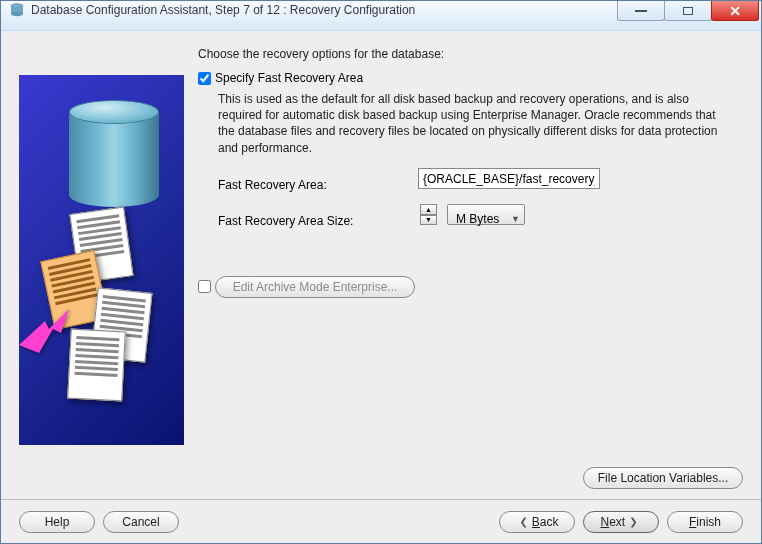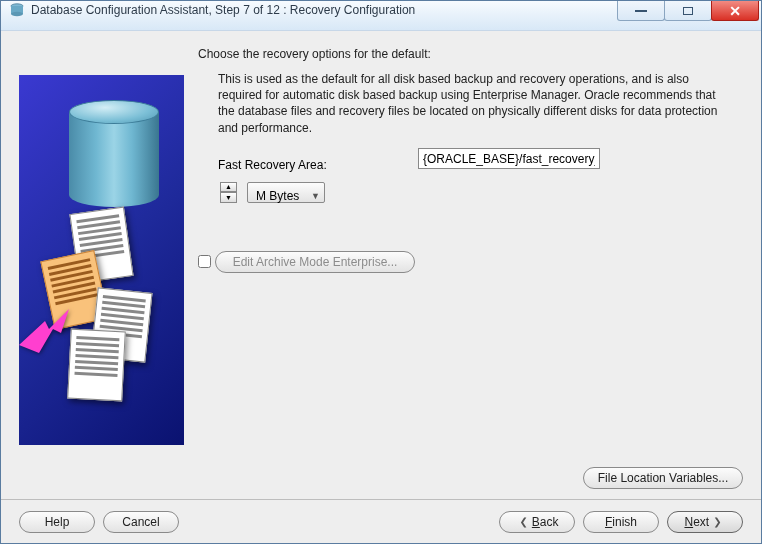--- a/index.html
+++ b/index.html
@@ -249,31 +249,36 @@
             <div class="ln"></div>
         </div>
         <div class="arrow">
           <svg width="60" height="60" viewBox="0 0 60 60">
             <polygon points="0,42 26,18 30,26 50,6 42,30 34,26 20,50" fill="#ff3fcf"></polygon>
           </svg>
         </div>
       </div>
 
       <div class="content">
-        <div class="intro">Choose the recovery options for the default:</div>
-
+        <div class="intro">Choose the recovery options for the database:</div>
+
+        <div class="chk-row">
+          <input type="checkbox" checked="" style="">
+          <label>Specify Fast Recovery Area</label>
+        </div>
         <div class="desc">This is used as the default for all disk based backup and recovery operations, and is also required for automatic disk based backup using Enterprise Manager. Oracle recommends that the database files and recovery files be located on physically different disks for data protection and performance.</div>
 
         <div class="form-row">
           <span class="lbl">Fast Recovery Area:</span>
           <input class="txt" style="width: 182px;" value="{ORACLE_BASE}/fast_recovery_area">
           <span style="width:28px"></span>
         </div>
 
         <div class="form-row">
+          <span class="lbl">Fast Recovery Area Size:</span>
           <div class="spinbtns">
             <button>▲</button>
             <button>▼</button>
           </div>
           <span style="width:10px"></span>
           <div class="select">
             <span>M Bytes</span>
             <span class="caret">▼</span>
           </div>
         </div>
@@ -292,23 +297,23 @@
     <div class="footer">
       <div class="grp">
         <button class="btn">Help</button>
         <button class="btn">Cancel</button>
       </div>
       <div class="grp">
         <button class="btn">
           <span class="nav-arrow">❮</span>
           <span><span class="underline-char">B</span><span>ack</span></span>
         </button>
-        <button class="btn">
-          <span><span class="underline-char">F</span><span>inish</span></span>
-        </button>
         <button class="btn default">
           <span><span class="underline-char">N</span><span>ext</span></span>
           <span class="nav-arrow">❯</span>
+        </button>
+        <button class="btn">
+          <span><span class="underline-char">F</span><span>inish</span></span>
         </button>
       </div>
     </div>
   </div>
 </div>
 
 </body></html>

